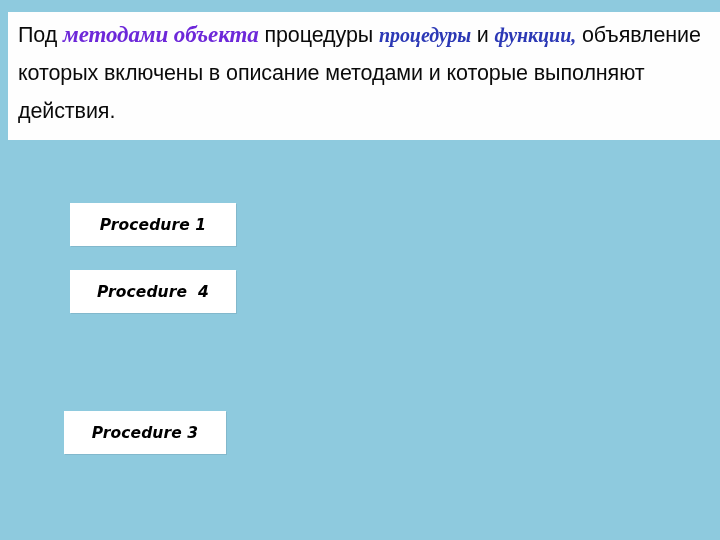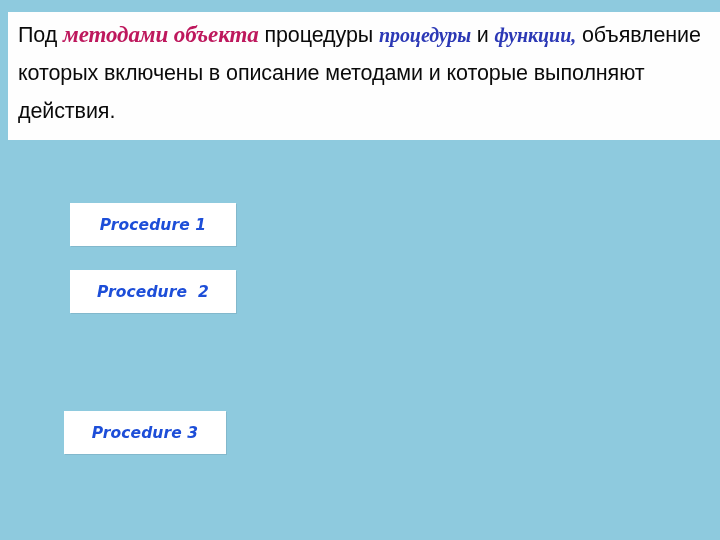--- a/index.html
+++ b/index.html
@@ -36,21 +36,21 @@
   #definition-text {
     font-family: "Liberation Sans", sans-serif;
     font-size: 21.5px;
     line-height: 38px;
     color: #0a0a0a;
     letter-spacing: -0.1px;
     white-space: normal;
   }
 
   .em-red {
-    color: #be185d;
+    color: #6d28d9;
     font-style: italic;
     font-family: "Liberation Serif", serif;
     font-weight: 700;
     font-size: 23px;
   }
 
   .em-blue {
     color: #2b38b5;
     font-style: italic;
     font-family: "Liberation Serif", serif;
@@ -63,21 +63,21 @@
     position: absolute;
     background: #ffffff;
     box-sizing: border-box;
     display: flex;
     align-items: center;
     justify-content: center;
     font-family: "DejaVu Sans", sans-serif;
     font-weight: 700;
     font-style: italic;
     font-size: 15.5px;
-    color: #1d4ed8;
+    color: #000000;
     letter-spacing: 0.1px;
     white-space: pre;
     box-shadow: 1px 1px 0 rgba(120,170,190,0.55);
   }
 
   #box-procedure-1 { left: 70px;  top: 203px; width: 166px; height: 43px; }
   #box-procedure-2 { left: 70px;  top: 270px; width: 166px; height: 43px; }
   #box-function-1  { left: 74px;  top: 337px; width: 164px; height: 43px; }
   #box-procedure-3 { left: 64px;  top: 411px; width: 162px; height: 43px; }
 </style>
@@ -85,18 +85,18 @@
 <body>
 
 <div id="slide">
 
   <div id="definition-block">
     <div id="definition-text"><span>Под </span><span class="em-red">методами объекта</span><span> процедуры </span><span class="em-blue">процедуры</span><span> и </span><span class="em-blue">функции,</span><span> объявление которых включены в описание методами и которые выполняют действия.</span></div>
   </div>
 
   <div class="method-box" id="box-procedure-1">Procedure 1</div>
 
-  <div class="method-box" id="box-procedure-2">Procedure  2</div>
+  <div class="method-box" id="box-procedure-2">Procedure  4</div>
 
 
   <div class="method-box" id="box-procedure-3">Procedure 3</div>
 
 </div>
 
 </body></html>

